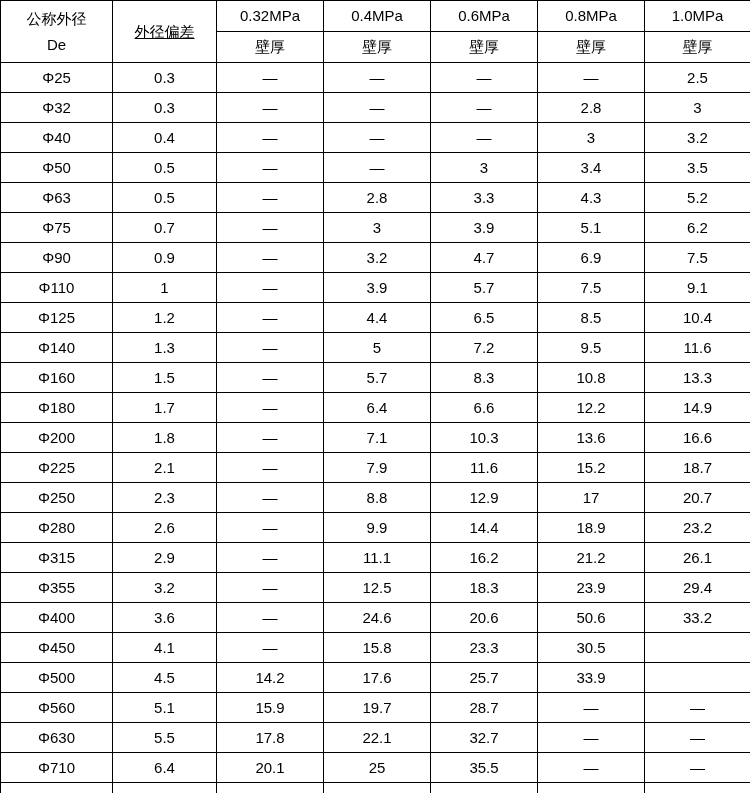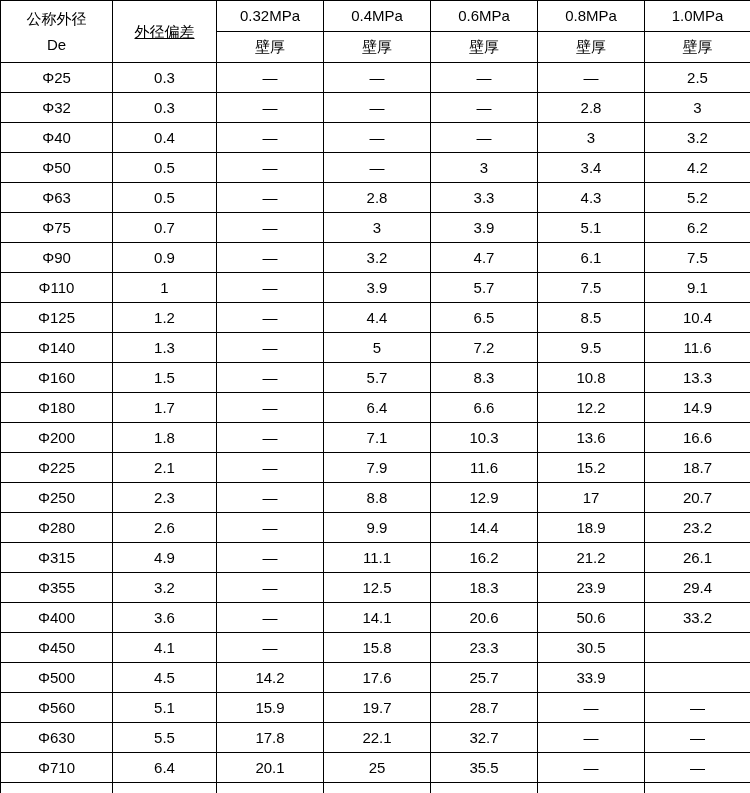--- a/index.html
+++ b/index.html
@@ -124,21 +124,21 @@
         <td class="dash">3</td>
         <td class="dash">3.2</td>
       </tr>
       <tr>
         <td class="dia">Φ50</td>
         <td>0.5</td>
         <td class="dash">—</td>
         <td class="dash">—</td>
         <td class="dash">3</td>
         <td class="dash">3.4</td>
-        <td class="dash">4.2</td>
+        <td class="dash">3.5</td>
       </tr>
       <tr>
         <td class="dia">Φ63</td>
         <td>0.5</td>
         <td class="dash">—</td>
         <td class="dash">2.8</td>
         <td class="dash">3.3</td>
         <td class="dash">4.3</td>
         <td class="dash">5.2</td>
       </tr>
@@ -150,21 +150,21 @@
         <td class="dash">3.9</td>
         <td class="dash">5.1</td>
         <td class="dash">6.2</td>
       </tr>
       <tr>
         <td class="dia">Φ90</td>
         <td>0.9</td>
         <td class="dash">—</td>
         <td class="dash">3.2</td>
         <td class="dash">4.7</td>
-        <td class="dash">6.1</td>
+        <td class="dash">6.9</td>
         <td class="dash">7.5</td>
       </tr>
       <tr>
         <td class="dia">Φ110</td>
         <td>1</td>
         <td class="dash">—</td>
         <td class="dash">3.9</td>
         <td class="dash">5.7</td>
         <td class="dash">7.5</td>
         <td class="dash">9.1</td>
@@ -236,41 +236,41 @@
         <td class="dia">Φ280</td>
         <td>2.6</td>
         <td class="dash">—</td>
         <td class="dash">9.9</td>
         <td class="dash">14.4</td>
         <td class="dash">18.9</td>
         <td class="dash">23.2</td>
       </tr>
       <tr>
         <td class="dia">Φ315</td>
-        <td>4.9</td>
+        <td>2.9</td>
         <td class="dash">—</td>
         <td class="dash">11.1</td>
         <td class="dash">16.2</td>
         <td class="dash">21.2</td>
         <td class="dash">26.1</td>
       </tr>
       <tr>
         <td class="dia">Φ355</td>
         <td>3.2</td>
         <td class="dash">—</td>
         <td class="dash">12.5</td>
         <td class="dash">18.3</td>
         <td class="dash">23.9</td>
         <td class="dash">29.4</td>
       </tr>
       <tr>
         <td class="dia">Φ400</td>
         <td>3.6</td>
         <td class="dash">—</td>
-        <td class="dash">14.1</td>
+        <td class="dash">24.6</td>
         <td class="dash">20.6</td>
         <td class="dash">50.6</td>
         <td class="dash">33.2</td>
       </tr>
       <tr>
         <td class="dia">Φ450</td>
         <td>4.1</td>
         <td class="dash">—</td>
         <td class="dash">15.8</td>
         <td class="dash">23.3</td>

